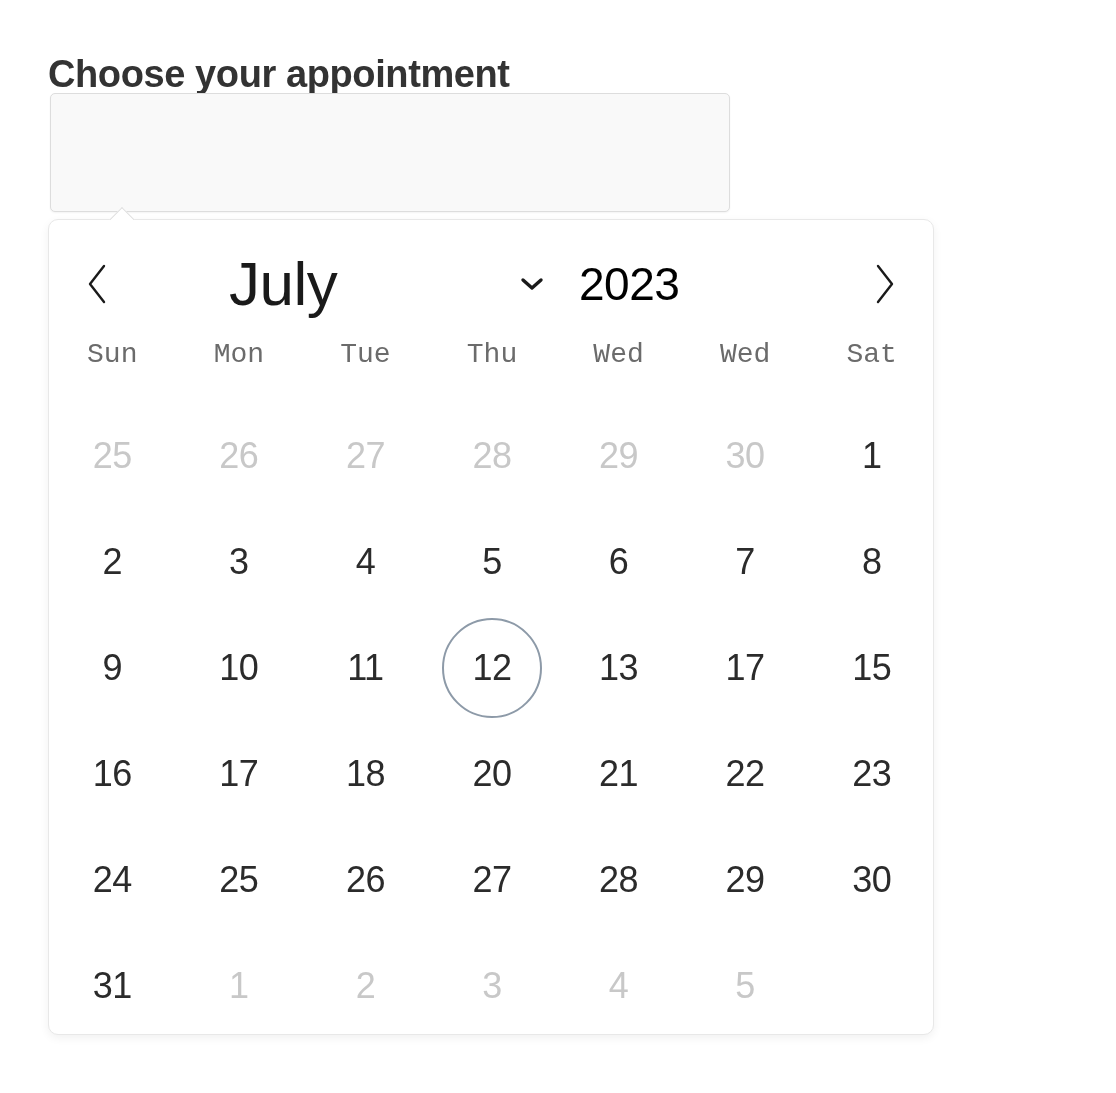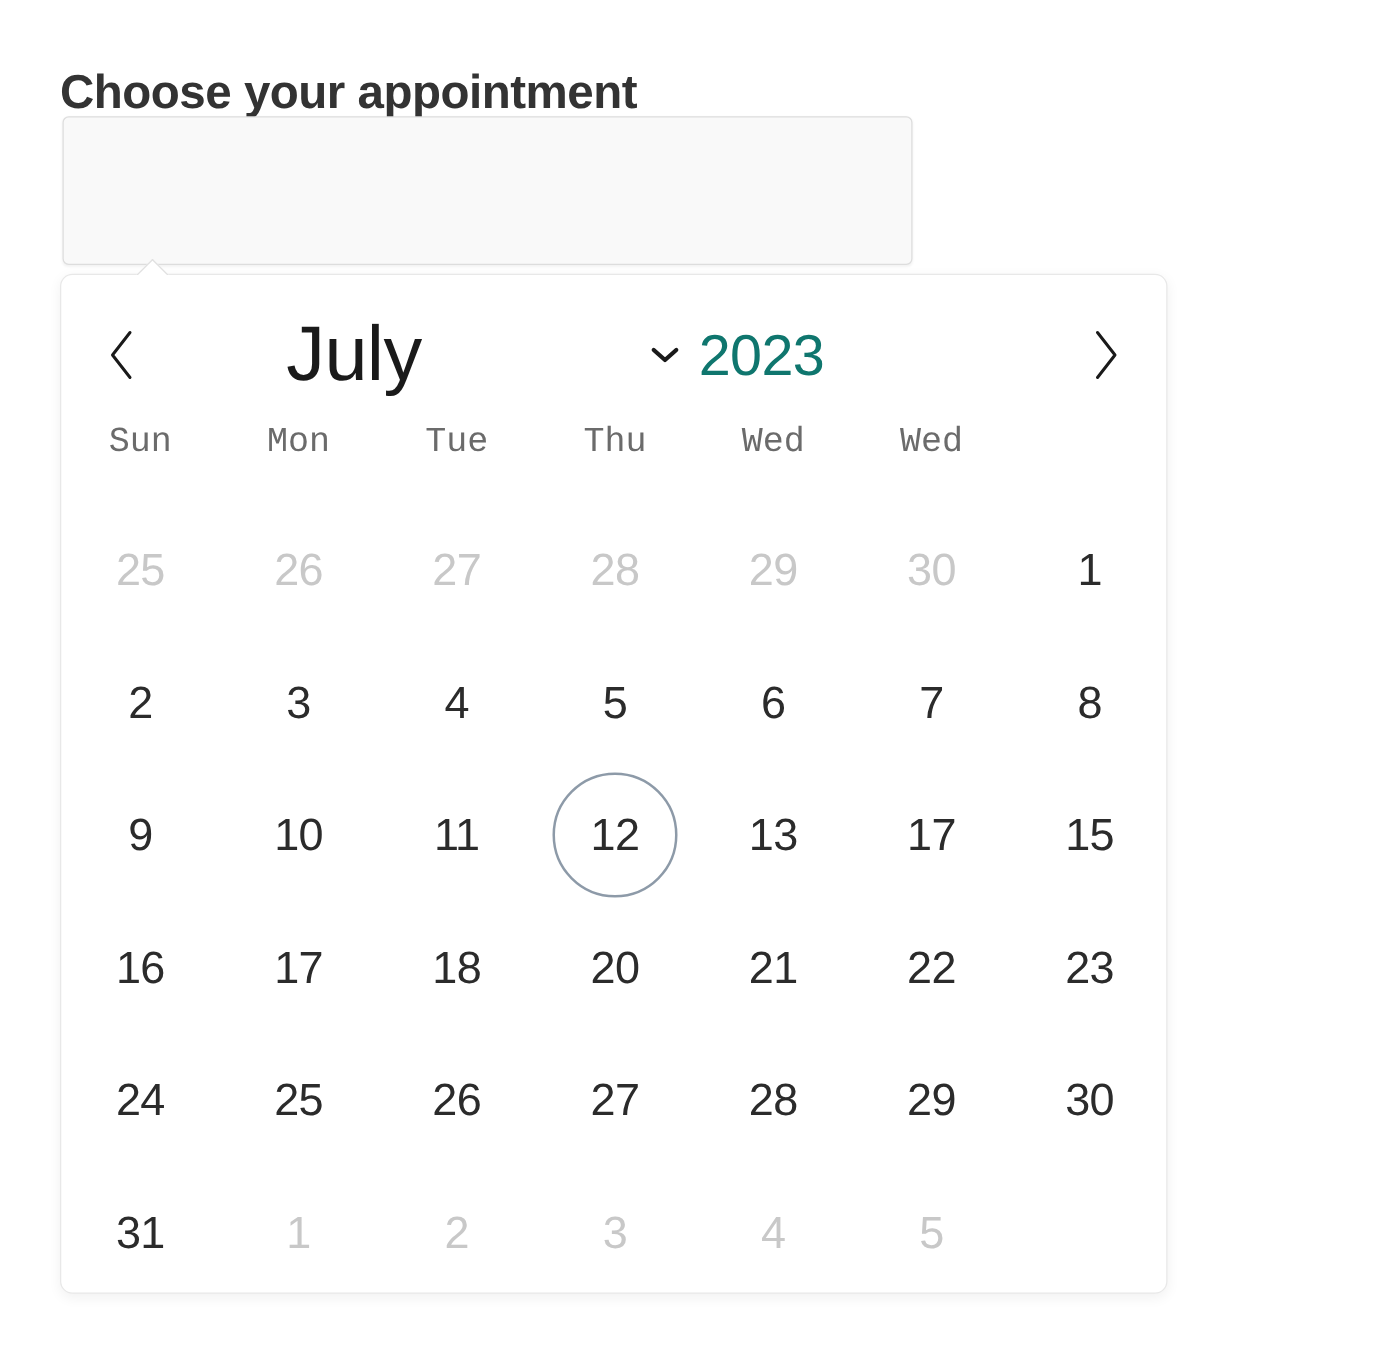--- a/index.html
+++ b/index.html
@@ -134,23 +134,24 @@
     display: flex;
     align-items: center;
     justify-content: center;
     width: 26px;
     height: 26px;
     cursor: pointer;
   }
   .year-label {
     font-size: 46px;
     font-weight: 400;
-    color: #0f766e;
+    color: #000000;
     line-height: 56px;
     letter-spacing: -0.5px;
+    margin-left: 20px;
   }
 
   
   .weekday-row {
     position: absolute;
     left: 0;
     top: 115px;
     width: 886px;
     display: grid;
     grid-template-columns: repeat(7, 1fr);
@@ -244,20 +245,21 @@
 
   </div>
 
   <div class="weekday-row">
       <div class="weekday-cell">Sun</div>
       <div class="weekday-cell">Mon</div>
       <div class="weekday-cell">Tue</div>
       <div class="weekday-cell">Thu</div>
       <div class="weekday-cell">Wed</div>
       <div class="weekday-cell">Wed</div>
+      <div class="weekday-cell">Sat</div>
     </div>
 
   <div class="date-grid">
       <div class="date-cell outside">
         <span class="date-num">25</span>
       </div>
       <div class="date-cell outside">
         <span class="date-num">26</span>
       </div>
       <div class="date-cell outside">

